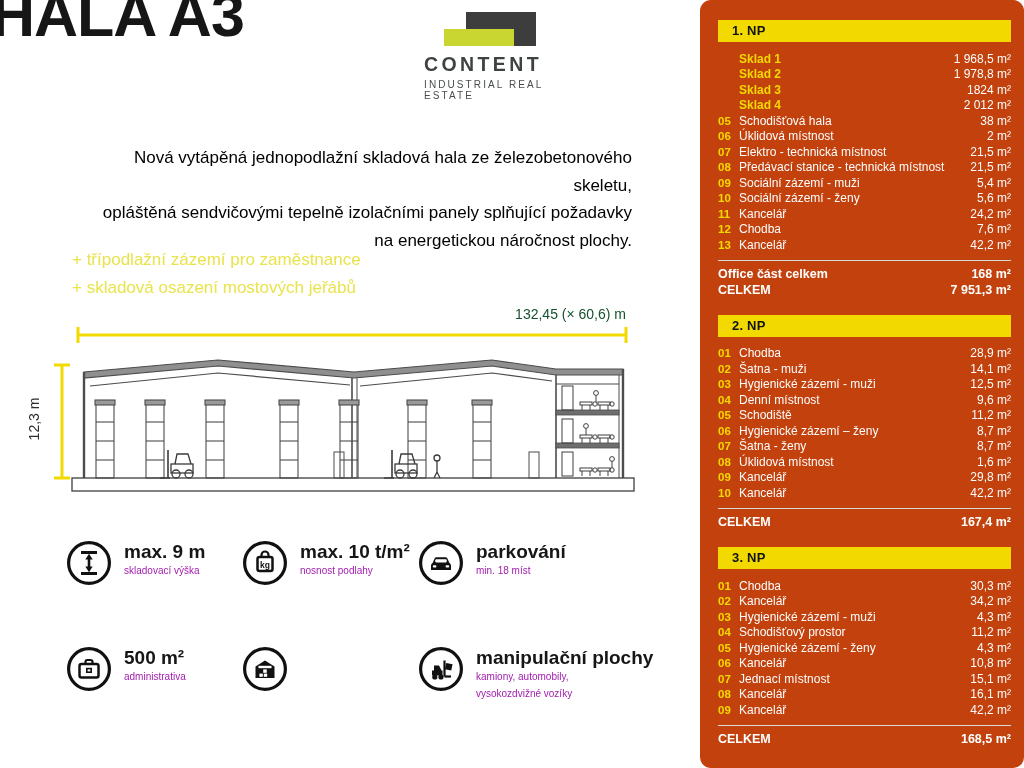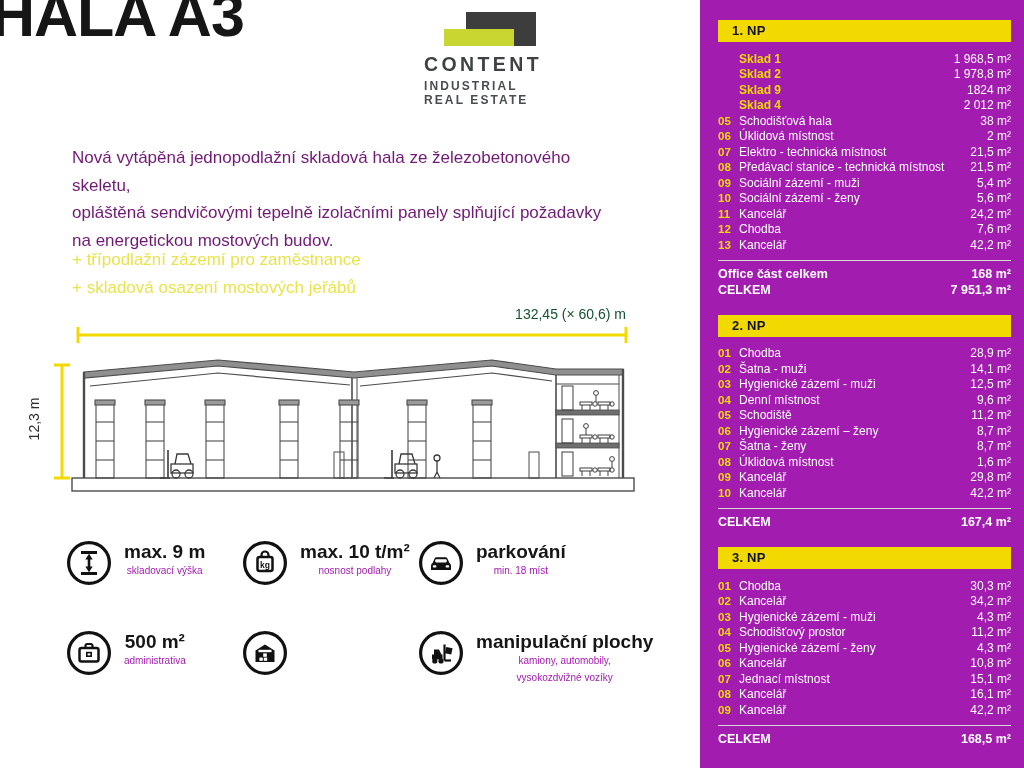--- a/index.html
+++ b/index.html
@@ -13,55 +13,55 @@
     position:absolute; left:-9px; top:-15px;
     font-size:61px; font-weight:900; letter-spacing:-1px; color:#161616;
     white-space:nowrap; line-height:1;
   }
 
   .logo { position:absolute; left:424px; top:12px; width:130px; }
   .logo-mark { position:relative; width:130px; height:36px; }
   .logo-mark .dark { position:absolute; left:42px; top:0; width:70px; height:34px; background:#3d3d3d; }
   .logo-mark .green { position:absolute; left:20px; top:17px; width:70px; height:17px; background:#c9d530; }
   .logo-name { margin-top:5px; font-size:19.5px; font-weight:700; letter-spacing:3.4px; color:#3f4243; }
-  .logo-sub { margin-top:3px; font-size:12px; font-weight:700; letter-spacing:2.1px; color:#4a4d4e; }
+  .logo-sub { margin-top:3px; font-size:10px; font-weight:400; letter-spacing:2.1px; color:#4a4d4e; }
 
   .desc { position:absolute; left:72px; top:144px; width:560px; }
-  .desc div { font-size:17px; line-height:27.5px; color:#701a75; }
+  .desc div { font-size:17px; line-height:27.5px; color:#000000;text-align:right; }
 
   .bullets { position:absolute; left:72px; top:246px; width:560px; }
   .bullets div { font-size:17px; line-height:27.5px; color:#e9e34c; font-weight:500; }
 
   
   .drawing { position:absolute; left:0; top:300px; width:680px; height:210px; }
   .dim-width {
     position:absolute; left:78px; top:6px; width:548px; text-align:right;
     font-size:14px; color:#14532d; font-weight:500;
   }
   .dim-height {
     position:absolute; left:26px; top:178px; width:118px; text-align:center;
     font-size:14px; color:#2d2d2d; font-weight:500;
     transform:rotate(-90deg); transform-origin:0 0;
   }
 
   
   .features {
     position:absolute; left:66px; top:540px;
-    display:grid; grid-template-columns:176px 176px 270px; row-gap:44px;text-align:center;
+    display:grid; grid-template-columns:176px 176px 270px; row-gap:60px;
   }
   .feature { display:flex; align-items:flex-start; }
   .feature svg { flex:0 0 auto; }
   .feature .ftext { margin-left:12px; padding-top:1px; }
   .feature .fvalue { font-size:19px; font-weight:700; color:#161616; line-height:21px; }
   .feature .flabel { font-size:10px; color:#a21caf; line-height:17px; }
 
   
   .panel {
     position:absolute; left:700px; top:0; width:324px; height:768px;
-    background:#a21caf; padding:20px 13px 0 18px;
+    background:#c2410c; padding:20px 13px 0 18px;border-radius:11px;
   }
   .floor-section + .floor-section { margin-top:17px; }
   .floor-header {
     height:22px; line-height:22px; background:#f2da00; color:#121212;
     font-size:13px; font-weight:700; padding-left:14px; letter-spacing:.2px;
   }
   .rows { margin-top:9px; }
   .room-row {
     display:grid; grid-template-columns:21px 1fr auto;
     height:15.5px; align-items:center; font-size:12px;
@@ -88,21 +88,21 @@
       <div class="dark"></div>
       <div class="green"></div>
     </div>
     <div class="logo-name">CONTENT</div>
     <div class="logo-sub">INDUSTRIAL REAL ESTATE</div>
   </div>
 
   <div class="desc">
     <div>Nová vytápěná jednopodlažní skladová hala ze železobetonového skeletu,</div>
     <div>opláštěná sendvičovými tepelně izolačními panely splňující požadavky</div>
-    <div>na energetickou mostových budov.</div>
+    <div>na energetickou náročnost plochy.</div>
   </div>
 
   <div class="bullets">
     <div>+ třípodlažní zázemí pro zaměstnance</div>
     <div>+ skladová osazení mostových jeřábů</div>
   </div>
 
   <div class="drawing">
     <div class="dim-width">132,45 (× 60,6) m</div>
     <div class="dim-height">12,3 m</div>
@@ -356,21 +356,21 @@
             <span class="room-label hl">Sklad 1</span>
             <span class="room-value">1 968,5 m²</span>
           </div>
           <div class="room-row">
             <span class="room-num"></span>
             <span class="room-label hl">Sklad 2</span>
             <span class="room-value">1 978,8 m²</span>
           </div>
           <div class="room-row">
             <span class="room-num"></span>
-            <span class="room-label hl">Sklad 9</span>
+            <span class="room-label hl">Sklad 3</span>
             <span class="room-value">1824 m²</span>
           </div>
           <div class="room-row">
             <span class="room-num"></span>
             <span class="room-label hl">Sklad 4</span>
             <span class="room-value">2 012 m²</span>
           </div>
           <div class="room-row">
             <span class="room-num">05</span>
             <span class="room-label">Schodišťová hala</span>

